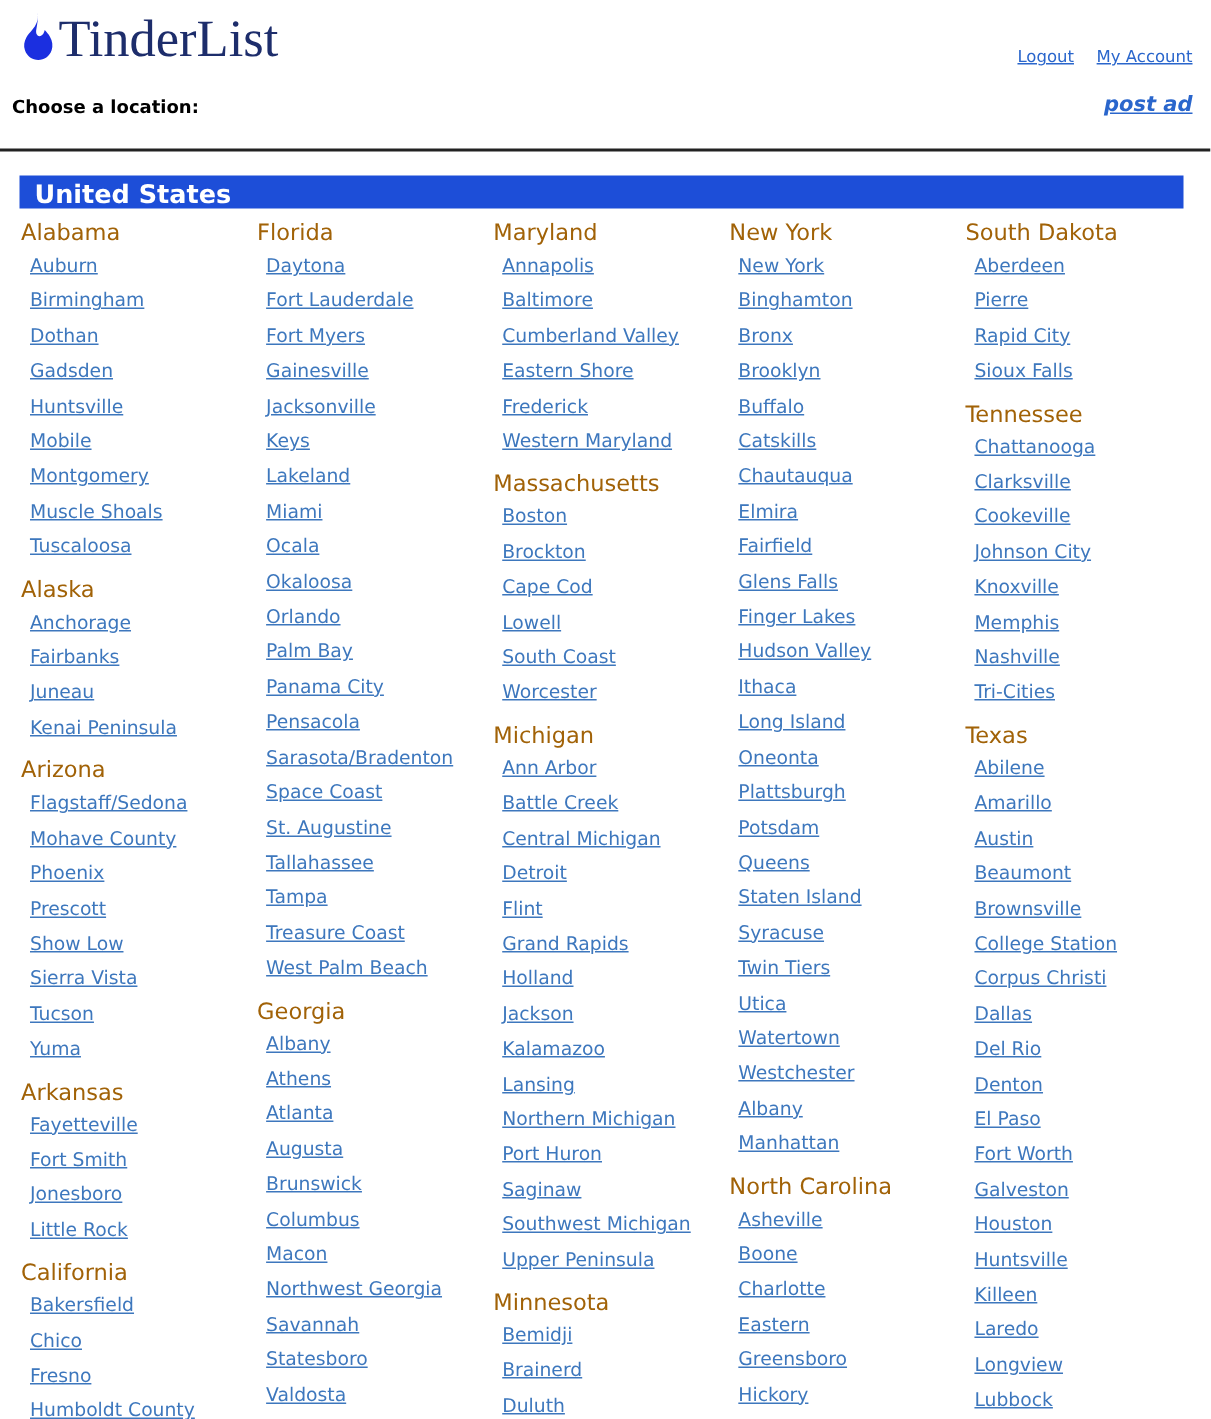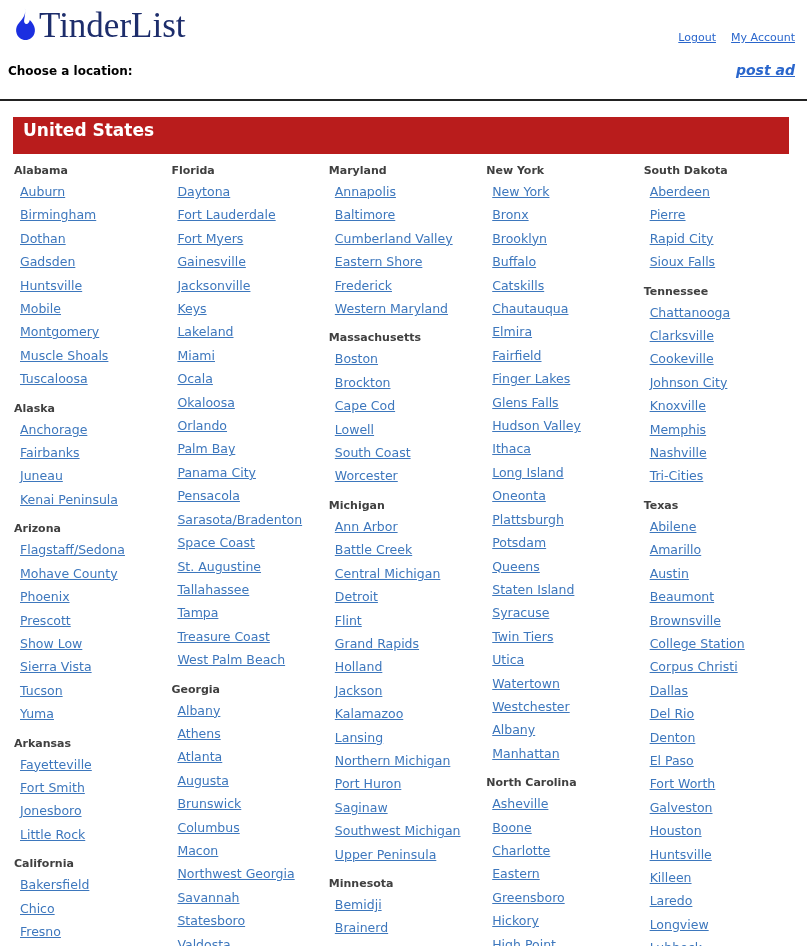--- a/index.html
+++ b/index.html
@@ -55,39 +55,39 @@
   .post-ad {
     font-size: 14px;
     font-weight: bold;
     color: #2a66cc;
     text-decoration: underline;
     font-style: italic;
   }
   
   .banner {
     margin: 16px 18px 0 13px;
-    height: 37px;
+    height: 22px;
     line-height: 27px;
-    background: #b91c1c;
+    background: #1d4ed8;
     color: #ffffff;
     font-weight: bold;
     font-size: 17px;
     padding-left: 10px;
   }
   
   .columns {
     display: flex;
     padding: 7px 6px 0 14px;
   }
   .col { flex: 1; min-width: 0; padding-right: 6px; }
   .state-section { margin-bottom: 8px; }
   .state-header {
-    color: #404040;
-    font-weight: bold;
-    font-size: 11px;
+    color: #a16207;
+    font-weight: normal;
+    font-size: 15px;
     line-height: 19px;
     white-space: nowrap;
   }
   .city-row {
     line-height: 22.4px;
     padding-left: 6px;
     white-space: nowrap;
   }
   .city-link {
     font-size: 12.5px;
@@ -253,29 +253,30 @@
         <div class="city-row"><a href="#" class="city-link">Bemidji</a></div>
         <div class="city-row"><a href="#" class="city-link">Brainerd</a></div>
         <div class="city-row"><a href="#" class="city-link">Duluth</a></div>
         <div class="city-row"><a href="#" class="city-link">Mankato</a></div>
       </div>
     </div>
     <div class="col">
       <div class="state-section">
         <div class="state-header">New York</div>
         <div class="city-row"><a href="#" class="city-link">New York</a></div>
+        <div class="city-row"><a href="#" class="city-link">Binghamton</a></div>
         <div class="city-row"><a href="#" class="city-link">Bronx</a></div>
         <div class="city-row"><a href="#" class="city-link">Brooklyn</a></div>
         <div class="city-row"><a href="#" class="city-link">Buffalo</a></div>
         <div class="city-row"><a href="#" class="city-link">Catskills</a></div>
         <div class="city-row"><a href="#" class="city-link">Chautauqua</a></div>
         <div class="city-row"><a href="#" class="city-link">Elmira</a></div>
         <div class="city-row"><a href="#" class="city-link">Fairfield</a></div>
+        <div class="city-row"><a href="#" class="city-link">Glens Falls</a></div>
         <div class="city-row"><a href="#" class="city-link">Finger Lakes</a></div>
-        <div class="city-row"><a href="#" class="city-link">Glens Falls</a></div>
         <div class="city-row"><a href="#" class="city-link">Hudson Valley</a></div>
         <div class="city-row"><a href="#" class="city-link">Ithaca</a></div>
         <div class="city-row"><a href="#" class="city-link">Long Island</a></div>
         <div class="city-row"><a href="#" class="city-link">Oneonta</a></div>
         <div class="city-row"><a href="#" class="city-link">Plattsburgh</a></div>
         <div class="city-row"><a href="#" class="city-link">Potsdam</a></div>
         <div class="city-row"><a href="#" class="city-link">Queens</a></div>
         <div class="city-row"><a href="#" class="city-link">Staten Island</a></div>
         <div class="city-row"><a href="#" class="city-link">Syracuse</a></div>
         <div class="city-row"><a href="#" class="city-link">Twin Tiers</a></div>

